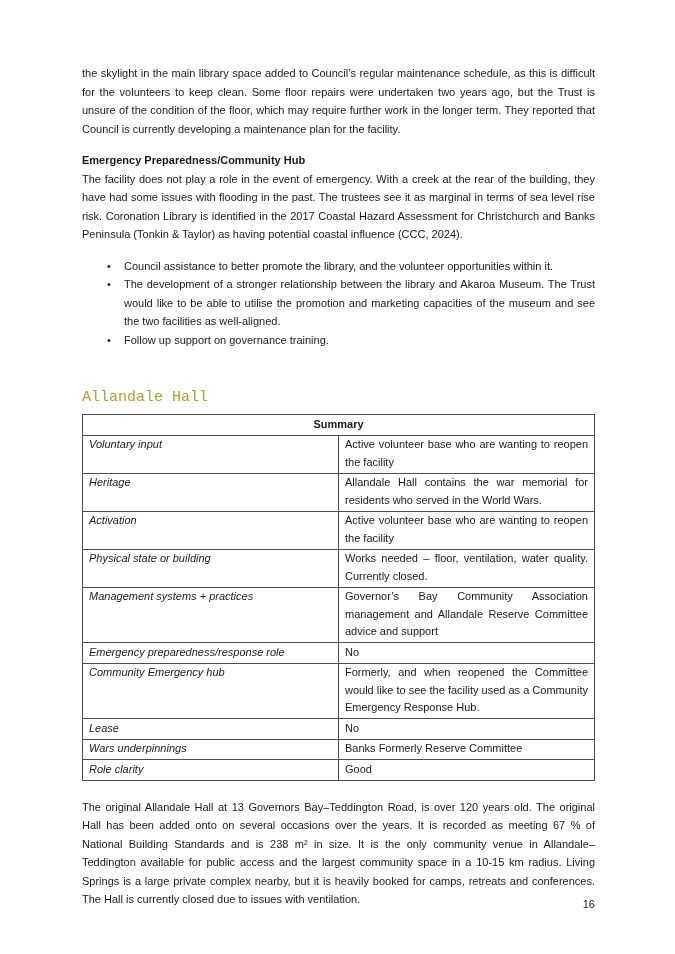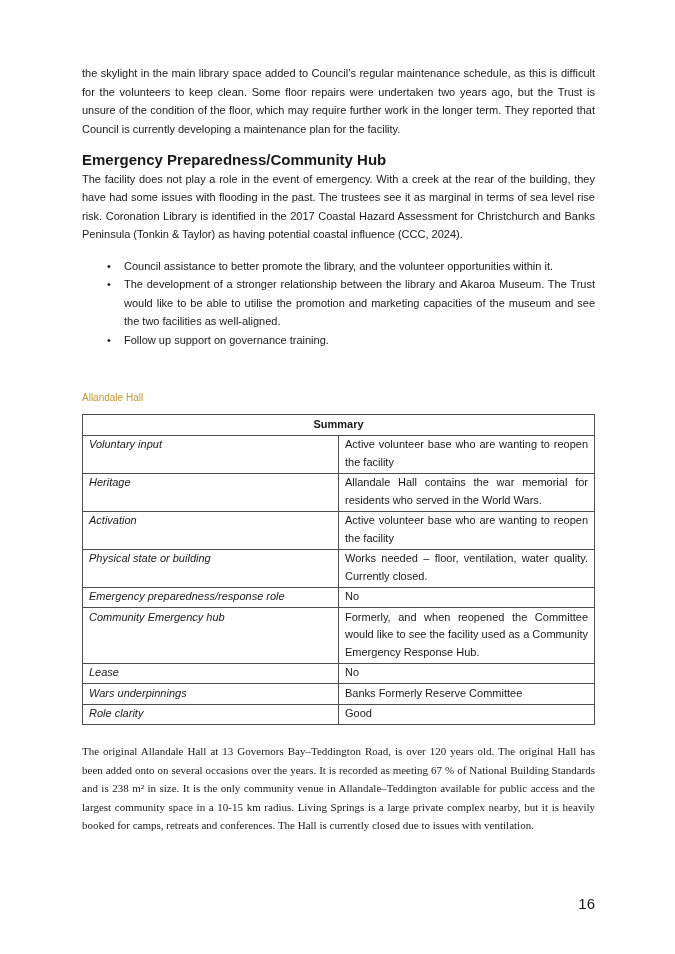--- a/index.html
+++ b/index.html
@@ -3,42 +3,42 @@
 <meta charset="utf-8">
 <style>
   html,body { margin:0; padding:0; }
   body {
     width:675px; height:954px; background:#ffffff;
     font-family:"Liberation Sans", sans-serif; color:#1a1a1a;
   }
   .page { position:relative; width:675px; height:954px; overflow:hidden; background:#ffffff; }
   .content { position:absolute; left:82px; top:64px; width:513px; font-size:11px; line-height:18.5px; }
   p.body-par { margin:0 0 13px 0; text-align:justify; }
-  .subheading { font-weight:bold; font-size:15px; line-height:18.5px; margin:0; }
+  .subheading { font-weight:bold; font-size:11px; line-height:18.5px; margin:0; }
   ul.bullets { list-style:none; margin:0 0 13px 0; padding:0; }
   ul.bullets li { position:relative; padding-left:42px; text-align:justify; line-height:18.5px; }
   ul.bullets li::before { content:"\2022"; position:absolute; left:25px; top:0; }
   .gold-heading {
-    margin:40px 0 0 0; font-size:10px; font-weight:normal;
-    color:#BF9A30; line-height:18px;
+    margin:40px 0 0 0; font-size:15px; font-weight:normal;
+    color:#BF9A30; line-height:18px;font-family:Liberation Mono, monospace;
   }
   table.summary-table {
     width:513px; border-collapse:collapse; margin-top:7px;
     font-size:11px; line-height:17.5px; table-layout:fixed;
   }
   table.summary-table th, table.summary-table td {
     border:1px solid #4d4d4d; padding:0.5px 6px 1.5px 6px; vertical-align:top;
   }
   th.tbl-header { text-align:center; font-weight:bold; }
   td.row-label { width:133px; font-style:italic; text-align:justify; }
   td.row-value { text-align:justify; }
-  p.closing { margin:17px 0 0 0; text-align:justify;font-family:Liberation Serif, serif; }
+  p.closing { margin:17px 0 0 0; text-align:justify; }
   .page-number {
     position:absolute; top:895px; left:82px; width:513px;
-    text-align:right; font-size:15px; line-height:18px;
+    text-align:right; font-size:11px; line-height:18px;
   }
 </style>
 </head>
 <body>
 
 <div class="page">
   <div class="content">
 
     <p class="body-par">the skylight in the main library space added to Council’s regular maintenance schedule, as this is difficult for the volunteers to keep clean. Some floor repairs were undertaken two years ago, but the Trust is unsure of the condition of the floor, which may require further work in the longer term. They reported that Council is currently developing a maintenance plan for the facility.</p>
 
@@ -68,20 +68,24 @@
         </tr>
         <tr>
           <td class="row-label">Activation</td>
           <td class="row-value">Active volunteer base who are wanting to reopen the facility</td>
         </tr>
         <tr>
           <td class="row-label">Physical state or building</td>
           <td class="row-value">Works needed – floor, ventilation, water quality. Currently closed.</td>
         </tr>
         <tr>
+          <td class="row-label">Management systems + practices</td>
+          <td class="row-value">Governor’s Bay Community Association management and Allandale Reserve Committee advice and support</td>
+        </tr>
+        <tr>
           <td class="row-label">Emergency preparedness/response role</td>
           <td class="row-value">No</td>
         </tr>
         <tr>
           <td class="row-label">Community Emergency hub</td>
           <td class="row-value">Formerly, and when reopened the Committee would like to see the facility used as a Community Emergency Response Hub.</td>
         </tr>
         <tr>
           <td class="row-label">Lease</td>
           <td class="row-value">No</td>

